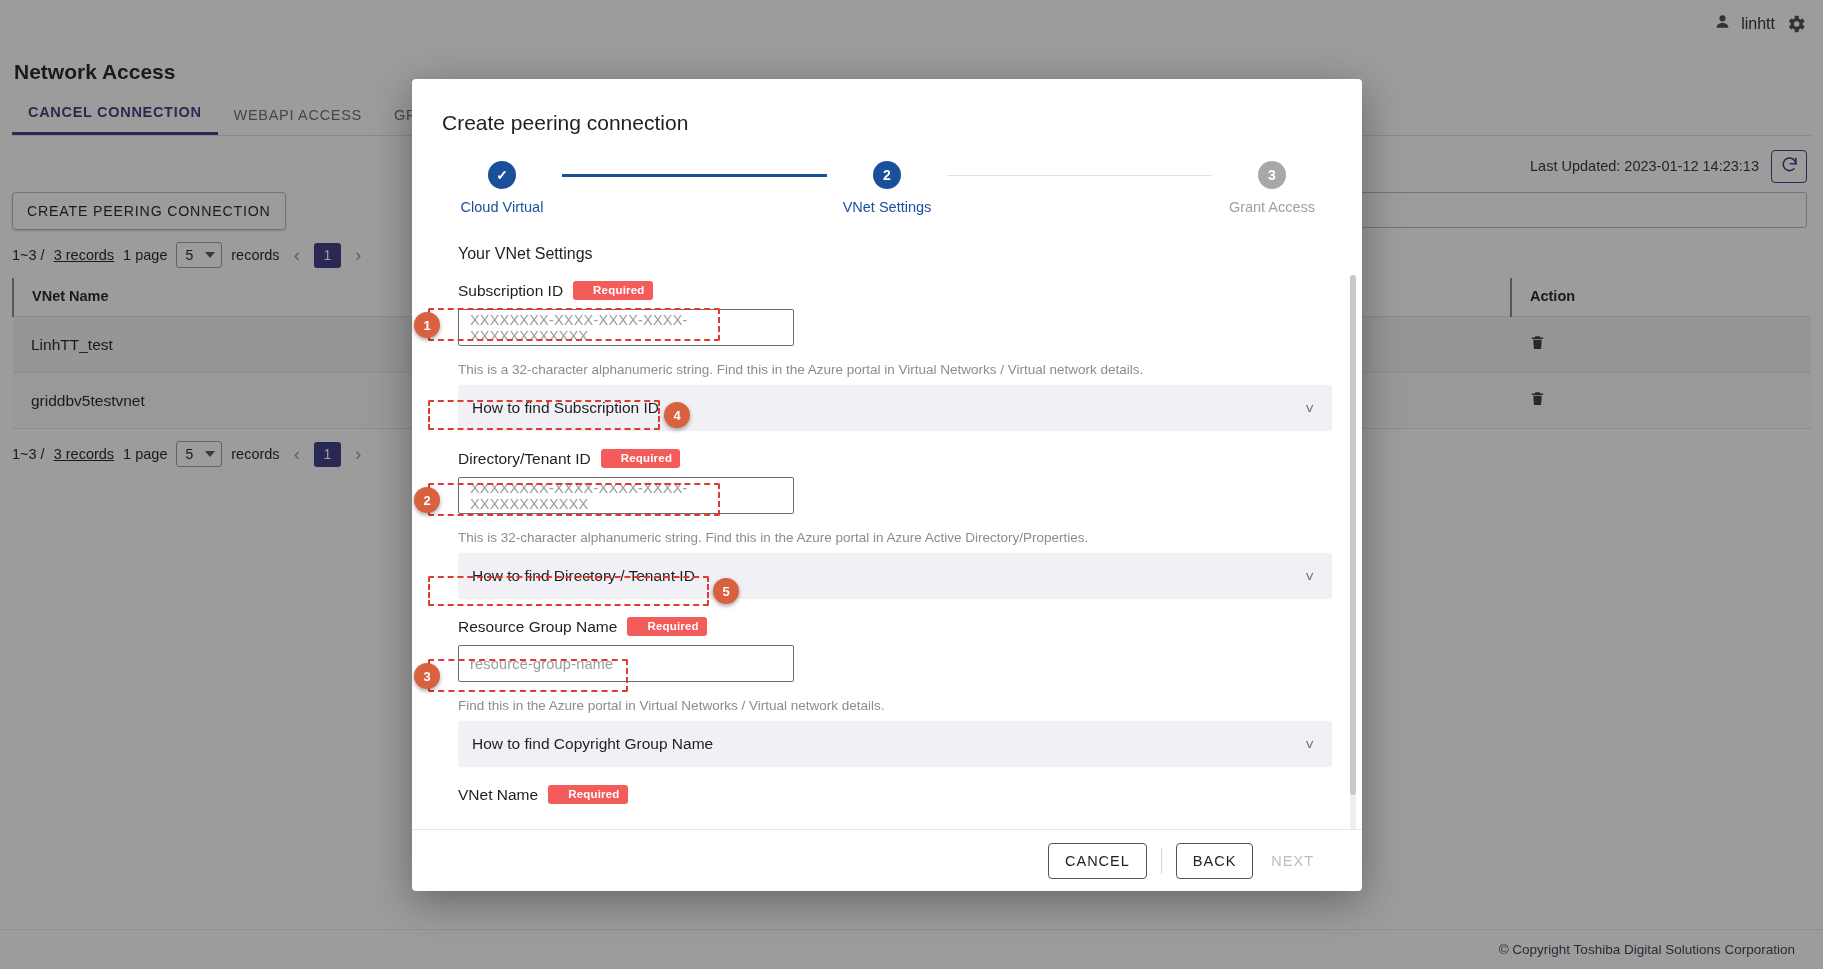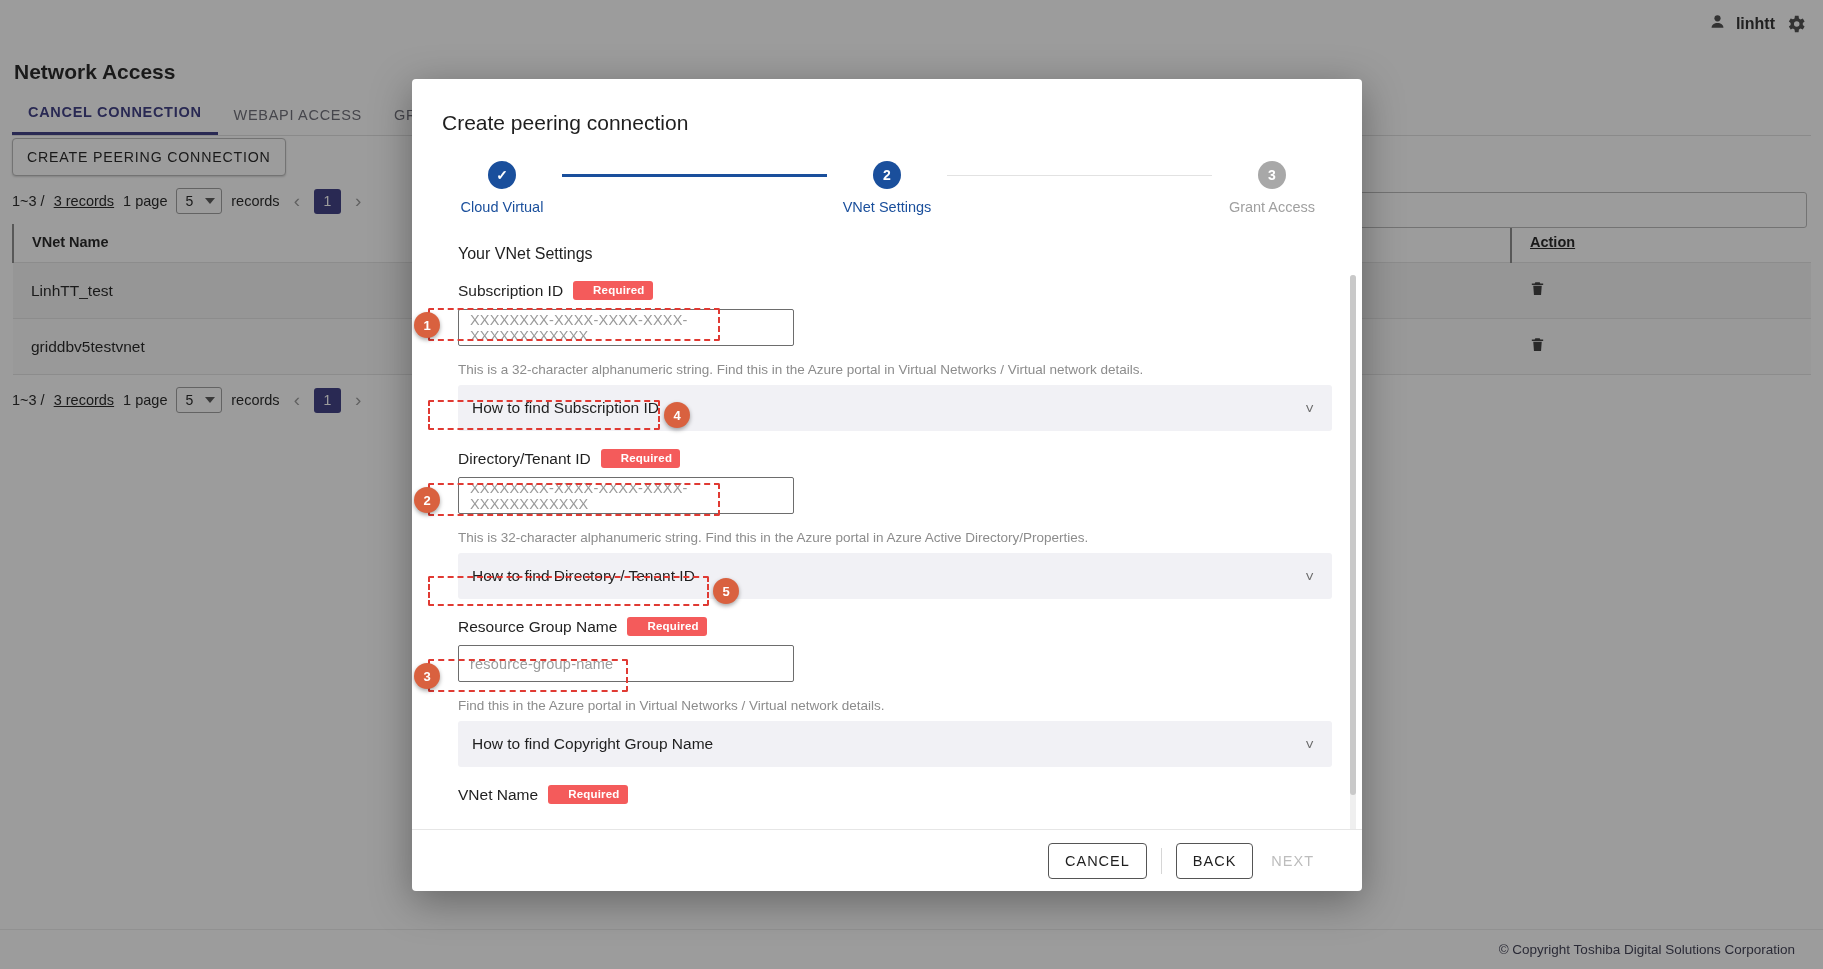--- a/index.html
+++ b/index.html
@@ -10,21 +10,21 @@
   }
 
   
   #app { position: absolute; inset: 0; background: #ffffff; }
 
   .topbar {
     height: 47px; background: #ffffff;
     display: flex; align-items: center; justify-content: flex-end;
     padding-right: 16px; gap: 10px;
   }
-  .user-chip { display: flex; align-items: center; gap: 9px; font-weight: bold; }
+  .user-chip { display: flex; align-items: center; gap: 9px; }
   .user-name { font-size: 16px; color: #2b2b2b; }
   .icon-btn { display: flex; align-items: center; justify-content: center; cursor: pointer; }
 
   .page-head { padding: 0 12px; background:#fff; }
   .page-title { font-size: 21px; font-weight: bold; color: #1f1f1f; padding: 13px 0 10px 2px; }
 
   .tabs { display: flex; align-items: flex-end; gap: 0; border-bottom: 1px solid #e0e0e0; }
   .tab {
     font-size: 14.5px; letter-spacing: .7px; color: #6b6b75;
     padding: 10px 16px 12px 16px; cursor: pointer; white-space: nowrap;
@@ -74,21 +74,21 @@
   table.grid th {
     text-align: left; font-size: 14.5px; font-weight: bold; color:#1f1f1f;
     padding: 10px 0 12px 18px; border-left: 2px solid #8a8a8a; background: transparent;
   }
   table.grid th:first-child { border-left: 2px solid #8a8a8a; }
   table.grid td {
     font-size: 15.5px; color:#1f1f1f; padding: 16px 0 16px 18px;
     border-top: 1px solid #e3e3e3; border-bottom: 1px solid #e3e3e3; background:#fafafa;
   }
   table.grid tr:nth-child(odd) td { background:#f4f4f4; }
-  .act-cell { width: 300px; text-decoration: underline; }
+  .act-cell { width: 300px; }
   .trash { cursor: pointer; }
 
   .footer {
     position:absolute; left:0; right:0; bottom:0; height:40px; background:#fff;
     display:flex; align-items:center; justify-content:flex-end; padding-right:28px;
     font-size:13.5px; color:#3c3c50; border-top:1px solid #ececec;
   }
 
   
   .overlay { position:absolute; inset:0; background: rgba(20,20,20,0.42); }
@@ -199,20 +199,31 @@
     <div class="page-title">Network Access</div>
     <div class="tabs">
       <div class="tab active">CANCEL CONNECTION</div>
       <div class="tab">WEBAPI ACCESS</div>
       <div class="tab">GRIDDB</div>
     </div>
   </div>
 
   <div class="content">
 
+    <div class="updated-row">
+      <span class="updated-text">Last Updated: 2023-01-12 14:23:13</span>
+      <div class="refresh-btn">
+        <span>
+          <svg width="19" height="19" viewBox="0 0 24 24" fill="none" stroke="#3a3a82" stroke-width="2" stroke-linecap="round">
+            <path d="M20 11a8 8 0 10-2.3 6.4"></path>
+              <polyline points="20,4 20,11 13,11"></polyline>
+          </svg>
+        </span>
+      </div>
+    </div>
 
     <div class="create-btn">CREATE PEERING CONNECTION</div>
     <div class="search-box"></div>
 
     <div class="pager">
       <span>1~3 /</span>
       <u>3 records</u>
       <span>1 page</span>
       <div class="pg-select">
         <span>5</span>

